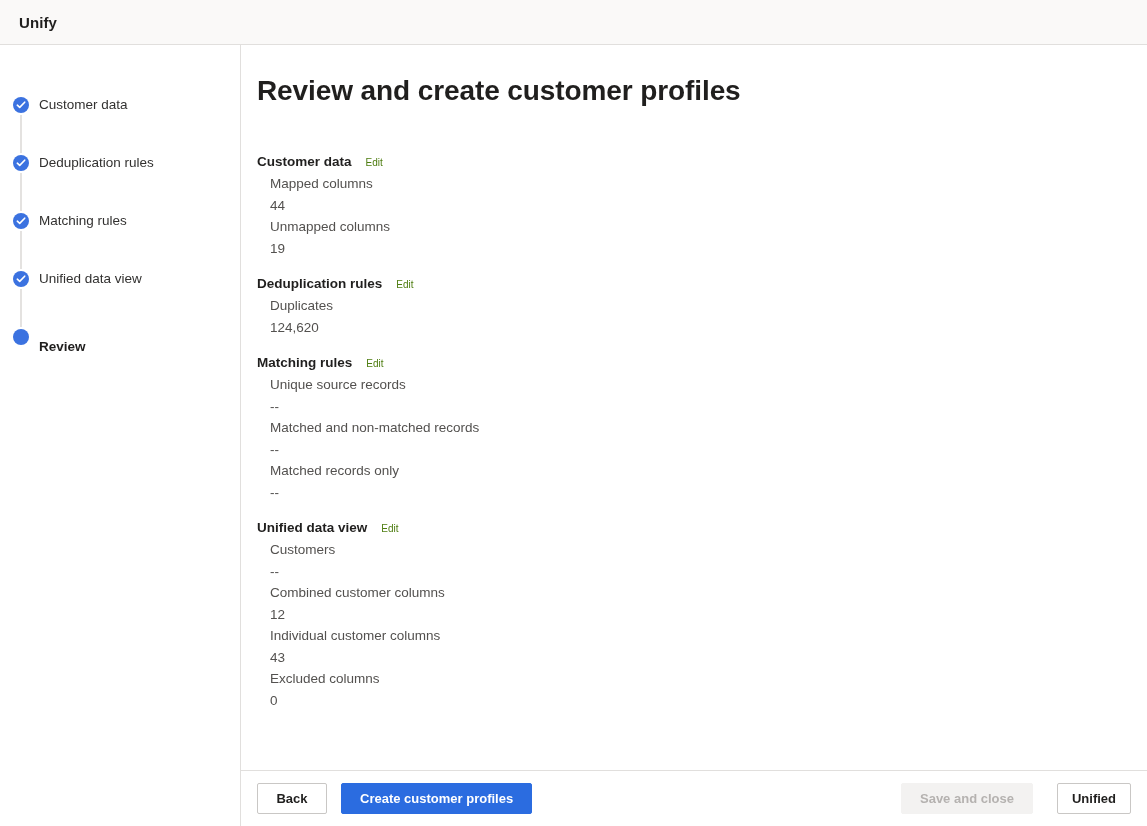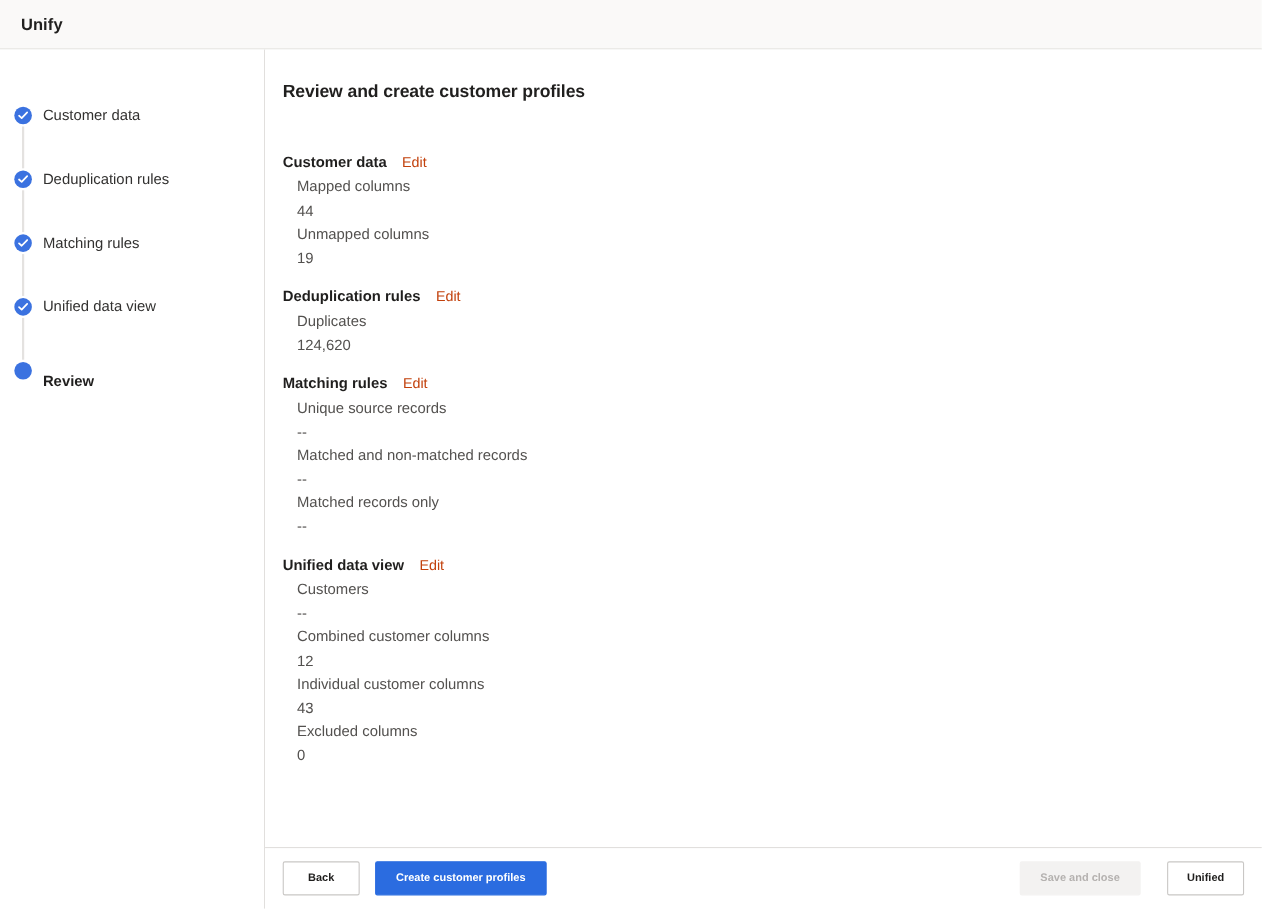--- a/index.html
+++ b/index.html
@@ -118,21 +118,21 @@
   }
   .content-scroll {
     position: absolute;
     top: 0; left: 0; right: 0;
     bottom: 56px;
     overflow: hidden;
     padding-left: 16px;
   }
   .page-title {
     margin: 30px 0 0 0;
-    font-size: 16px;
+    font-size: 28px;
     font-weight: 600;
     color: #201f1e;
     letter-spacing: -0.1px;
   }
 
   .summary {
     margin-top: 47px;
   }
   .summary-group {
     margin-bottom: 17px;
@@ -142,22 +142,22 @@
     align-items: baseline;
     margin-bottom: 4px;
   }
   .group-title {
     font-size: 13.5px;
     font-weight: 700;
     color: #201f1e;
   }
   .edit-link {
     margin-left: 14px;
-    font-size: 13px;
-    color: #c2410c;
+    font-size: 10px;
+    color: #4d7c0f;
     text-decoration: none;
     cursor: pointer;
   }
 
   .kv-row {
     display: flex;
     align-items: baseline;
     line-height: 21.5px;
     flex-direction: column;
   }
@@ -195,21 +195,21 @@
     margin-left: auto;
     display: flex;
     align-items: center;
     gap: 24px;
   }
   .btn {
     height: 31px;
     min-width: 70px;
     padding: 0 14px;
     font-family: "Liberation Sans", sans-serif;
-    font-size: 10px;
+    font-size: 13px;
     font-weight: 600;
     border-radius: 2px;
     cursor: pointer;
     display: inline-flex;
     align-items: center;
     justify-content: center;
     white-space: nowrap;
   }
   .btn-default {
     background: #ffffff;

